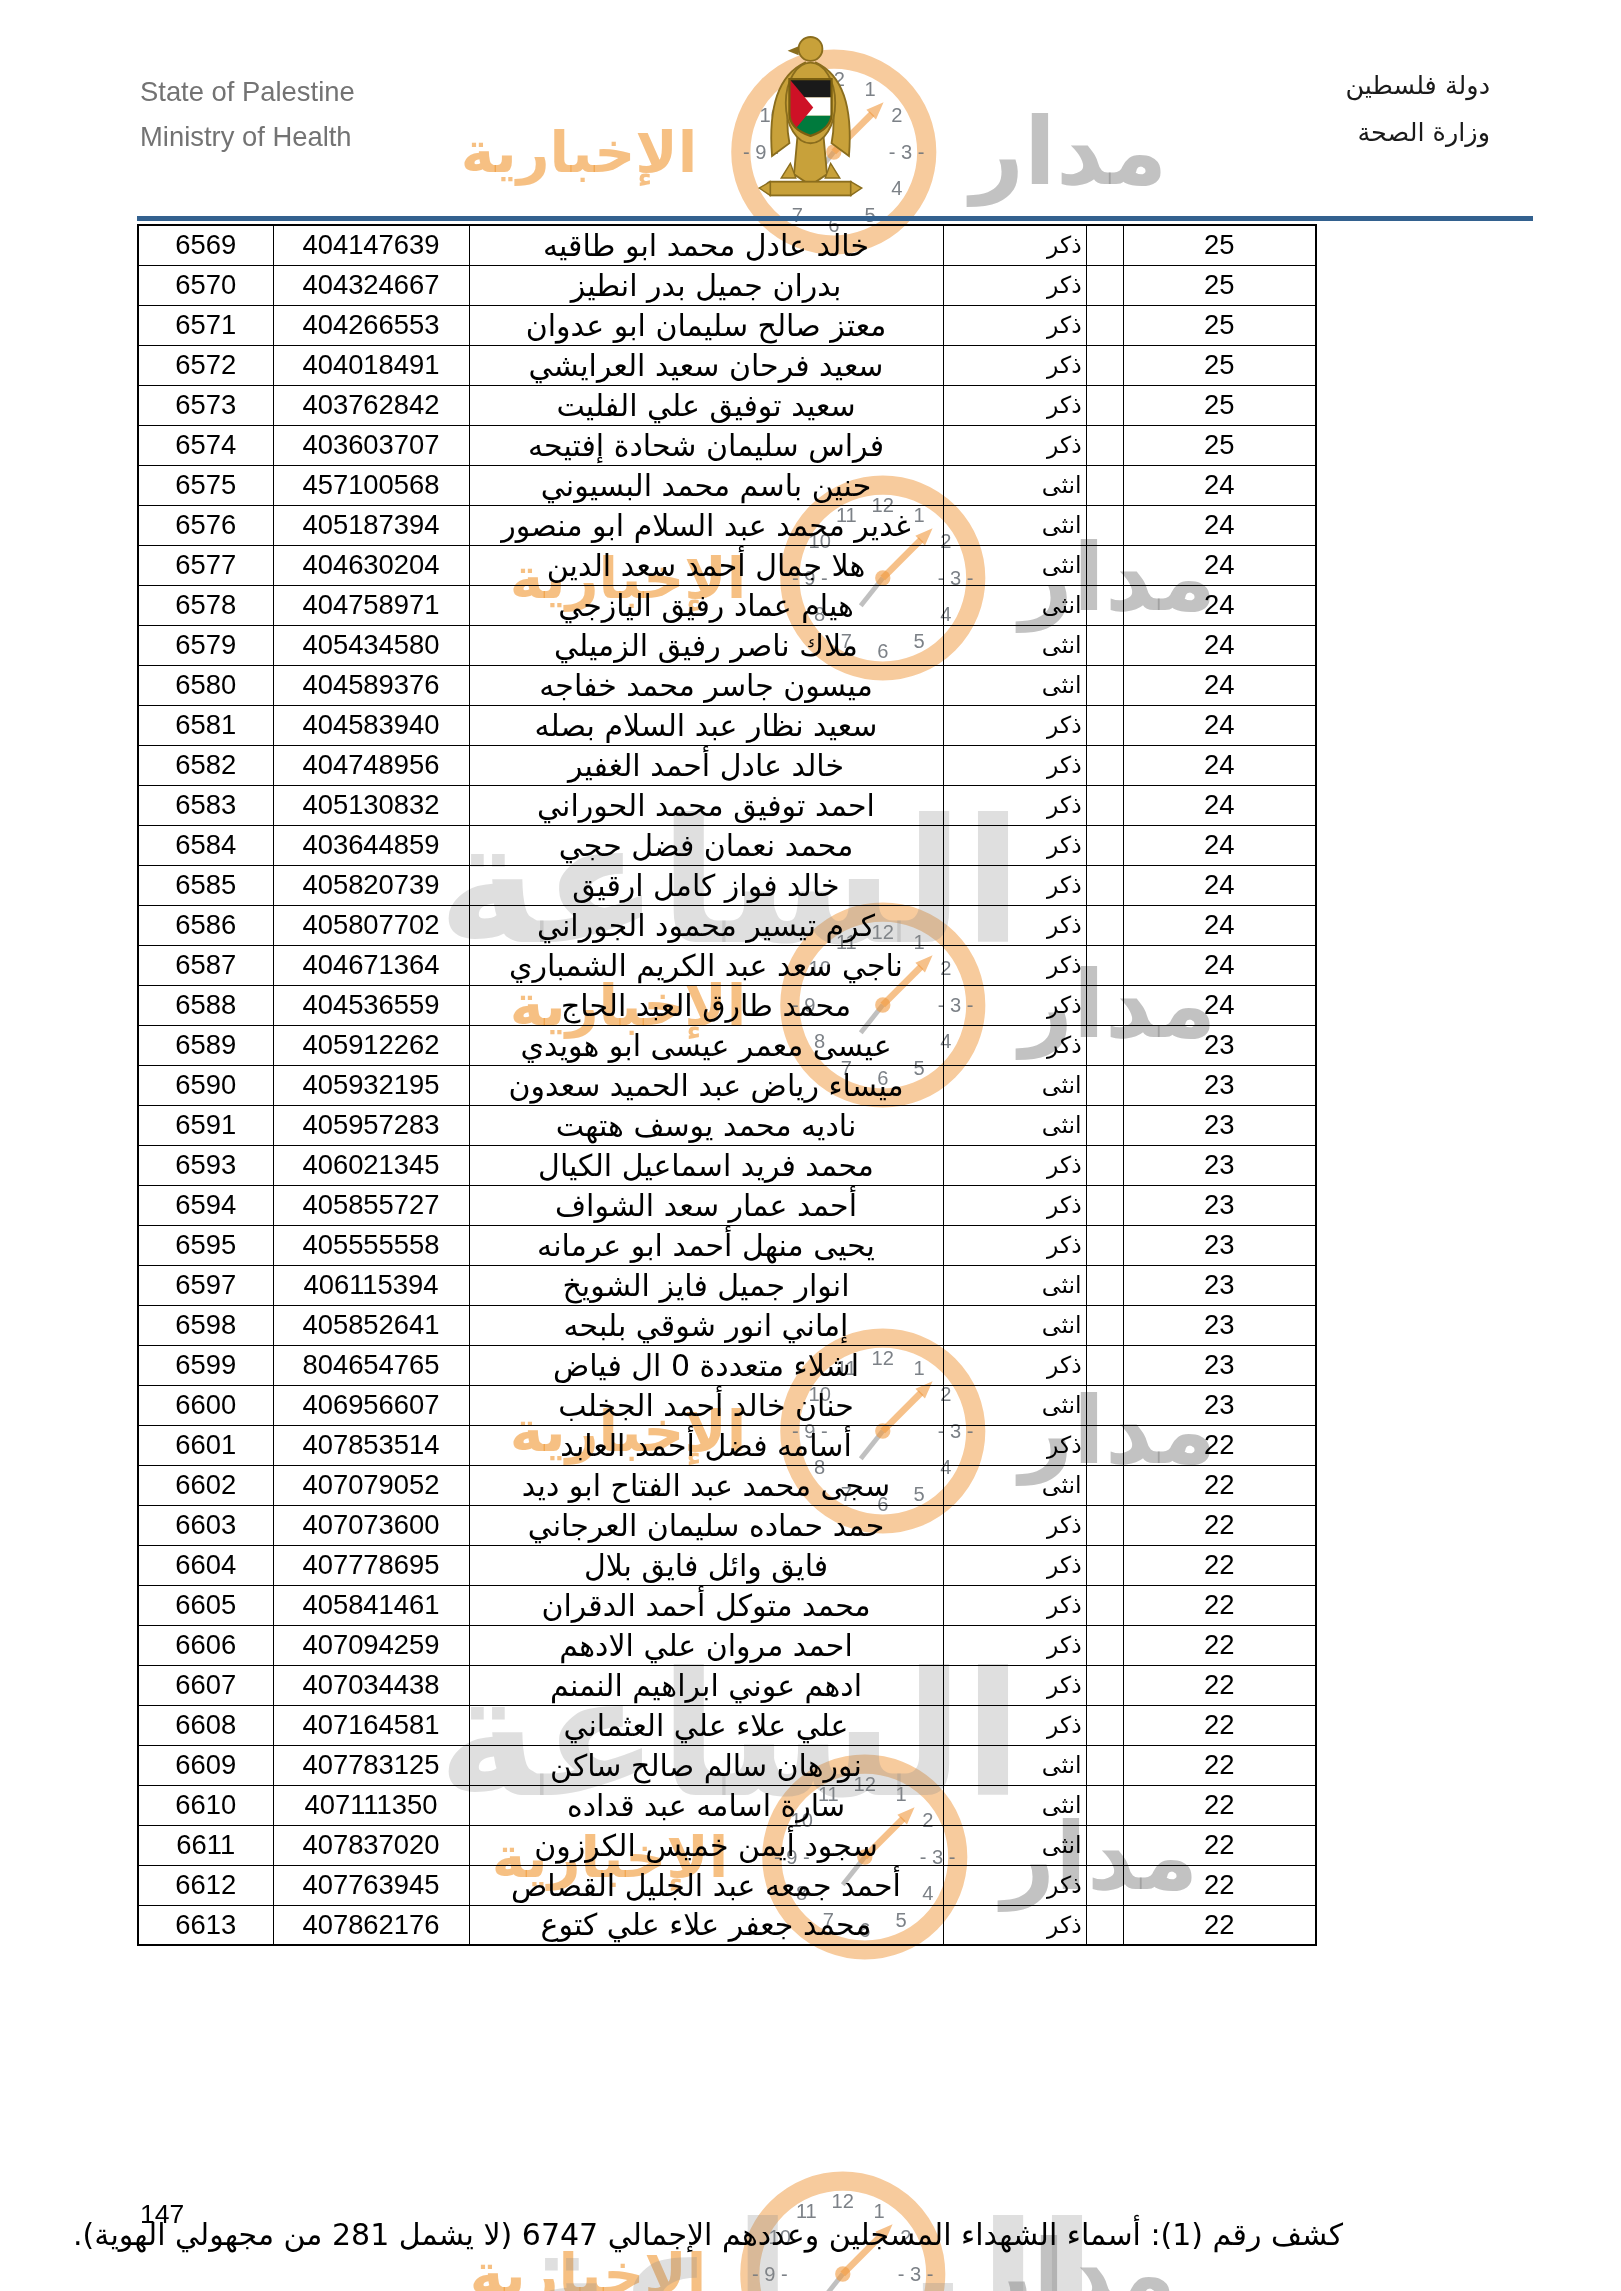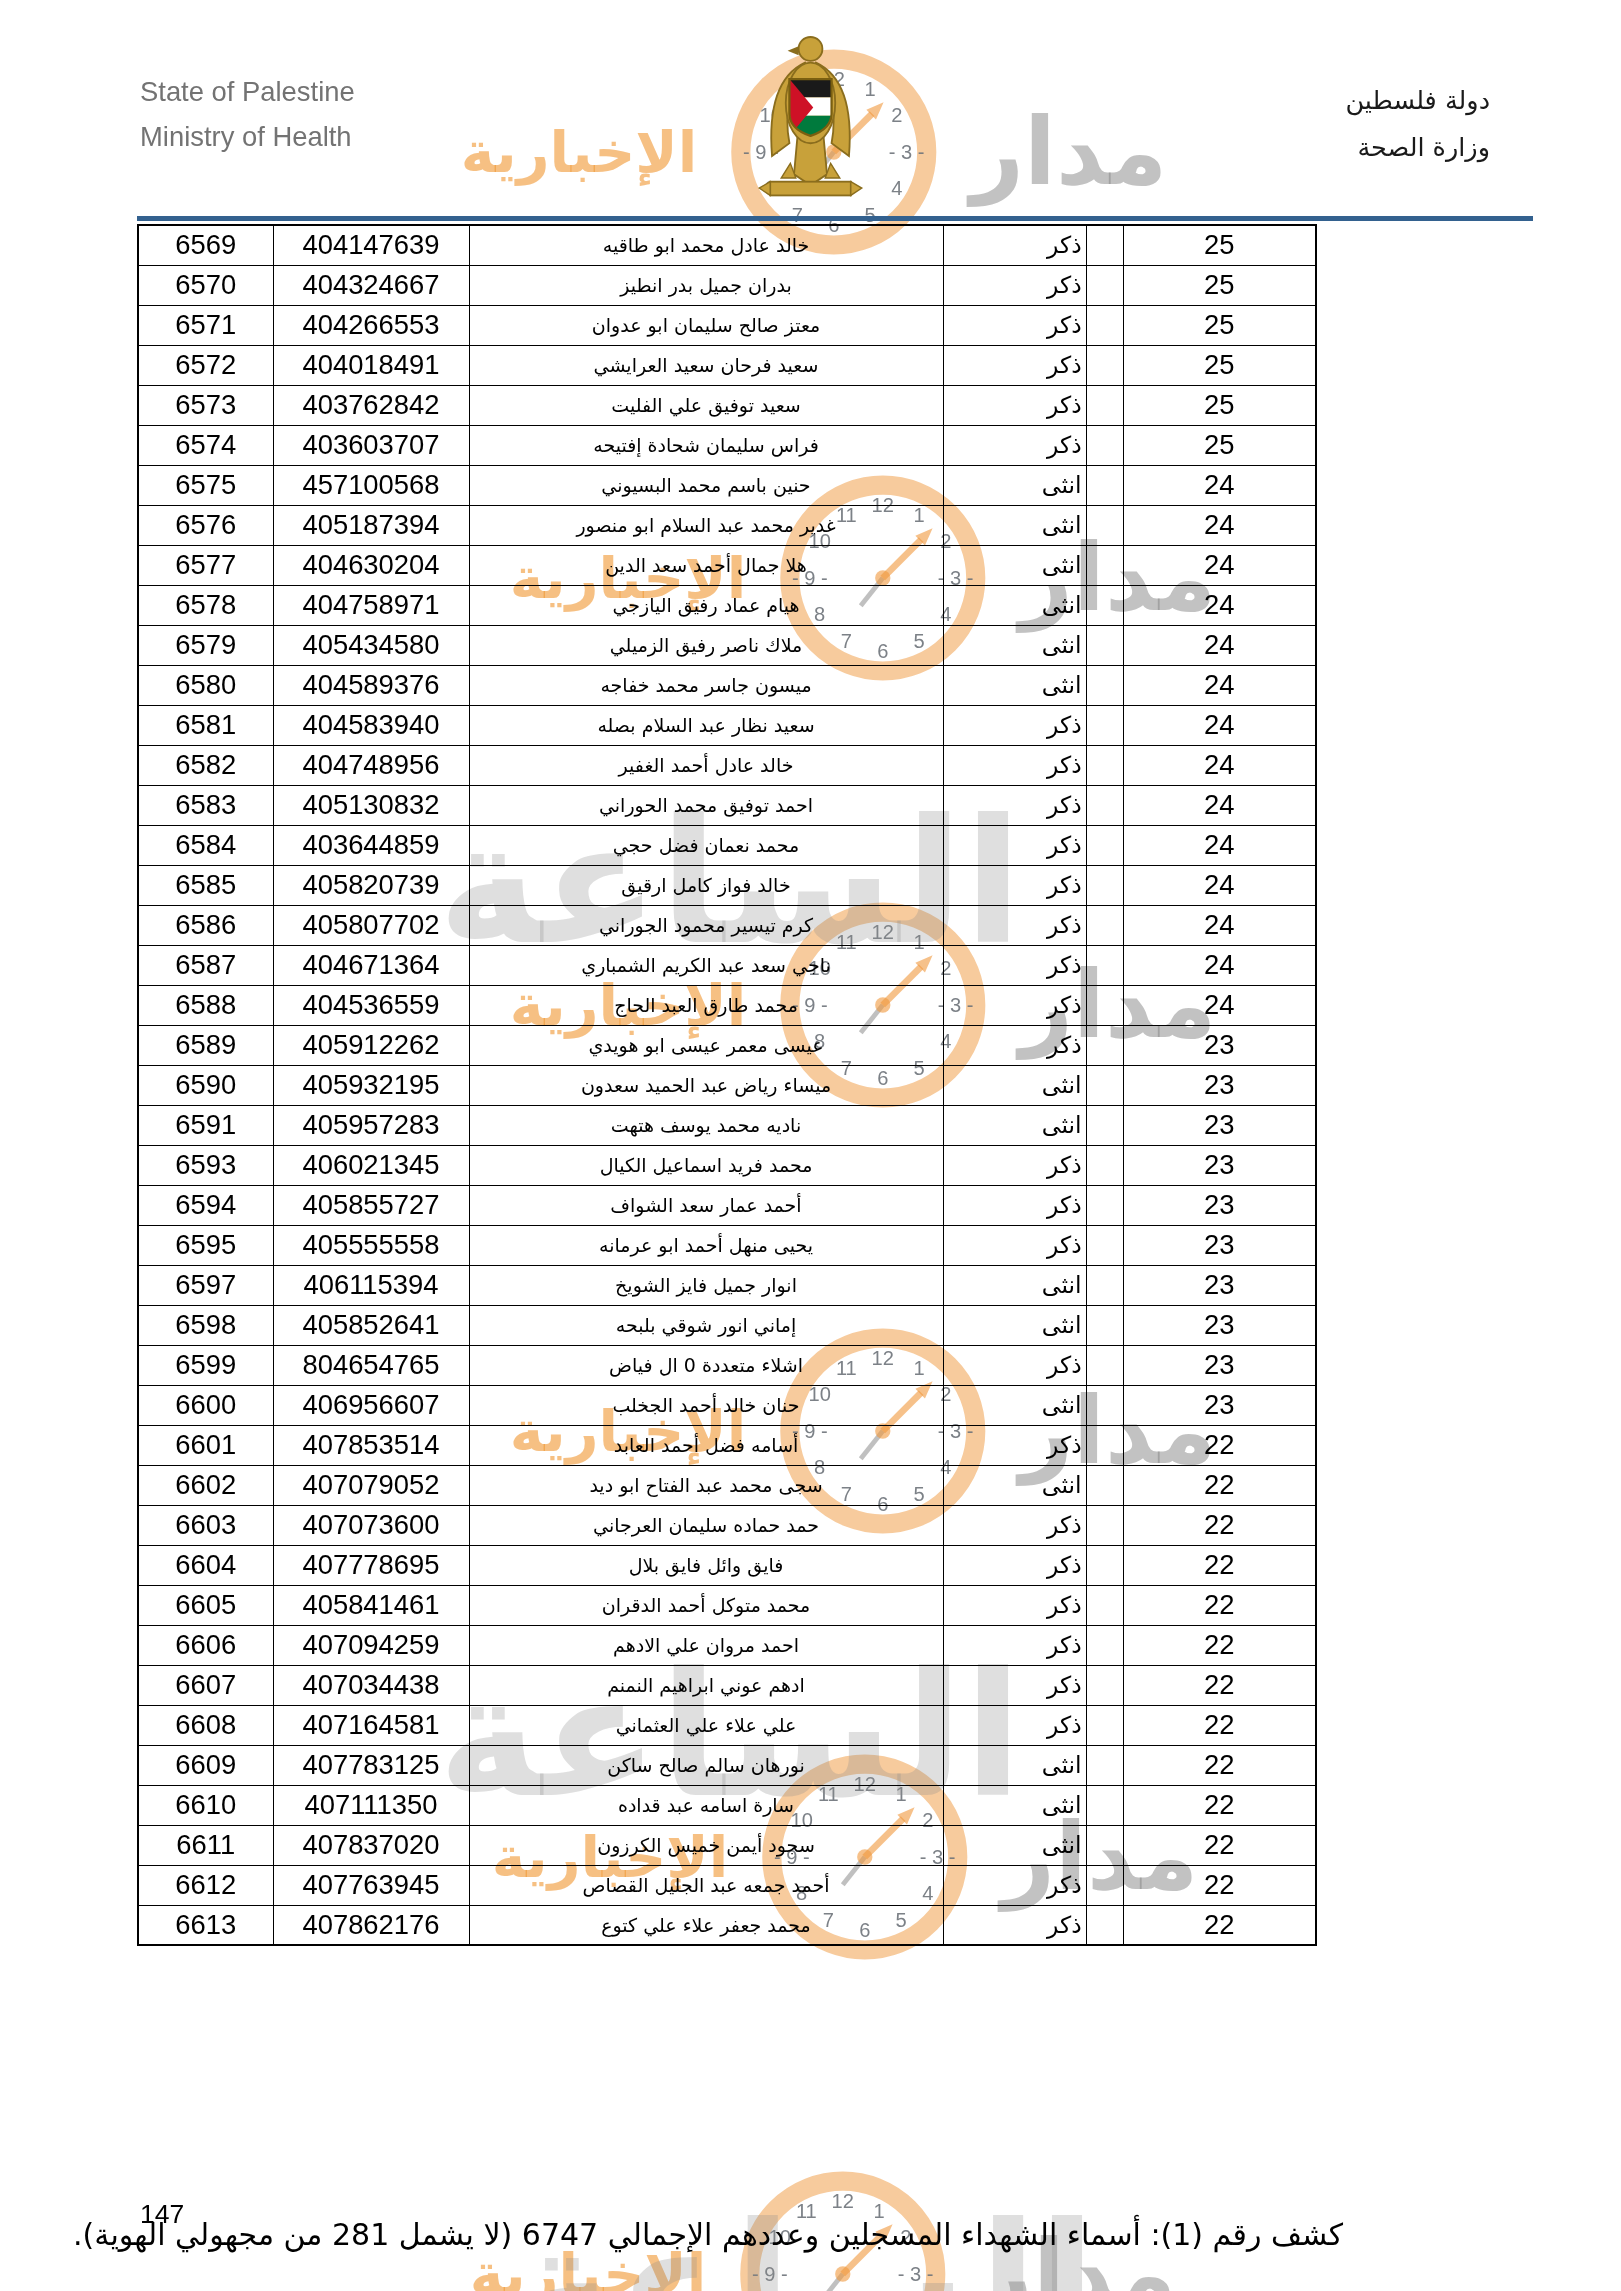--- a/index.html
+++ b/index.html
@@ -30,21 +30,21 @@
     font-size:21px; fill:rgba(110,115,122,0.9); text-anchor:middle;
   }
 
   
   .hdr-en {
     position:absolute; left:140px; top:69px; z-index:2;
     font-family:"Liberation Sans","DejaVu Sans",sans-serif;
     font-size:27.4px; line-height:45px; color:#737373;
   }
   .hdr-ar {
-    position:absolute; right:131px; top:77px; z-index:2;
+    position:absolute; right:131px; top:62px; z-index:2;
     font-size:25.5px; line-height:47px; color:#1a1a1a;
   }
   .emblem { position:absolute; left:737px; top:25.5px; z-index:2; }
   .rule {
     position:absolute; left:137px; top:216px; width:1396px; height:4.9px;
     background:#33618f; z-index:2;
   }
 
   
   .martyrs-table {
@@ -58,21 +58,21 @@
   }
   col.c-serial { width:135px; }
   col.c-id     { width:196px; }
   col.c-name   { width:474px; }
   col.c-gender { width:143px; }
   col.c-spacer { width:37px;  }
   col.c-age    { width:193px; }
   td.serial, td.id, td.age {
     font-family:"Liberation Sans","DejaVu Sans",sans-serif; font-size:27.4px;
   }
-  td.name   { font-size:19px; direction:rtl;margin-left:23px; }
+  td.name   { font-size:30px; direction:rtl;margin-left:23px; }
   td.gender { font-size:23.5px; direction:rtl;text-align:right; }
 
   
   .page-number {
     position:absolute; left:140px; top:2199px; z-index:2;
     font-family:"Liberation Sans","DejaVu Sans",sans-serif; font-size:26.5px;
   }
   .footer-caption {
     position:absolute; right:278px; top:2197px; z-index:2;
     font-size:30px; direction:rtl; text-align:right;margin-top:20px;

